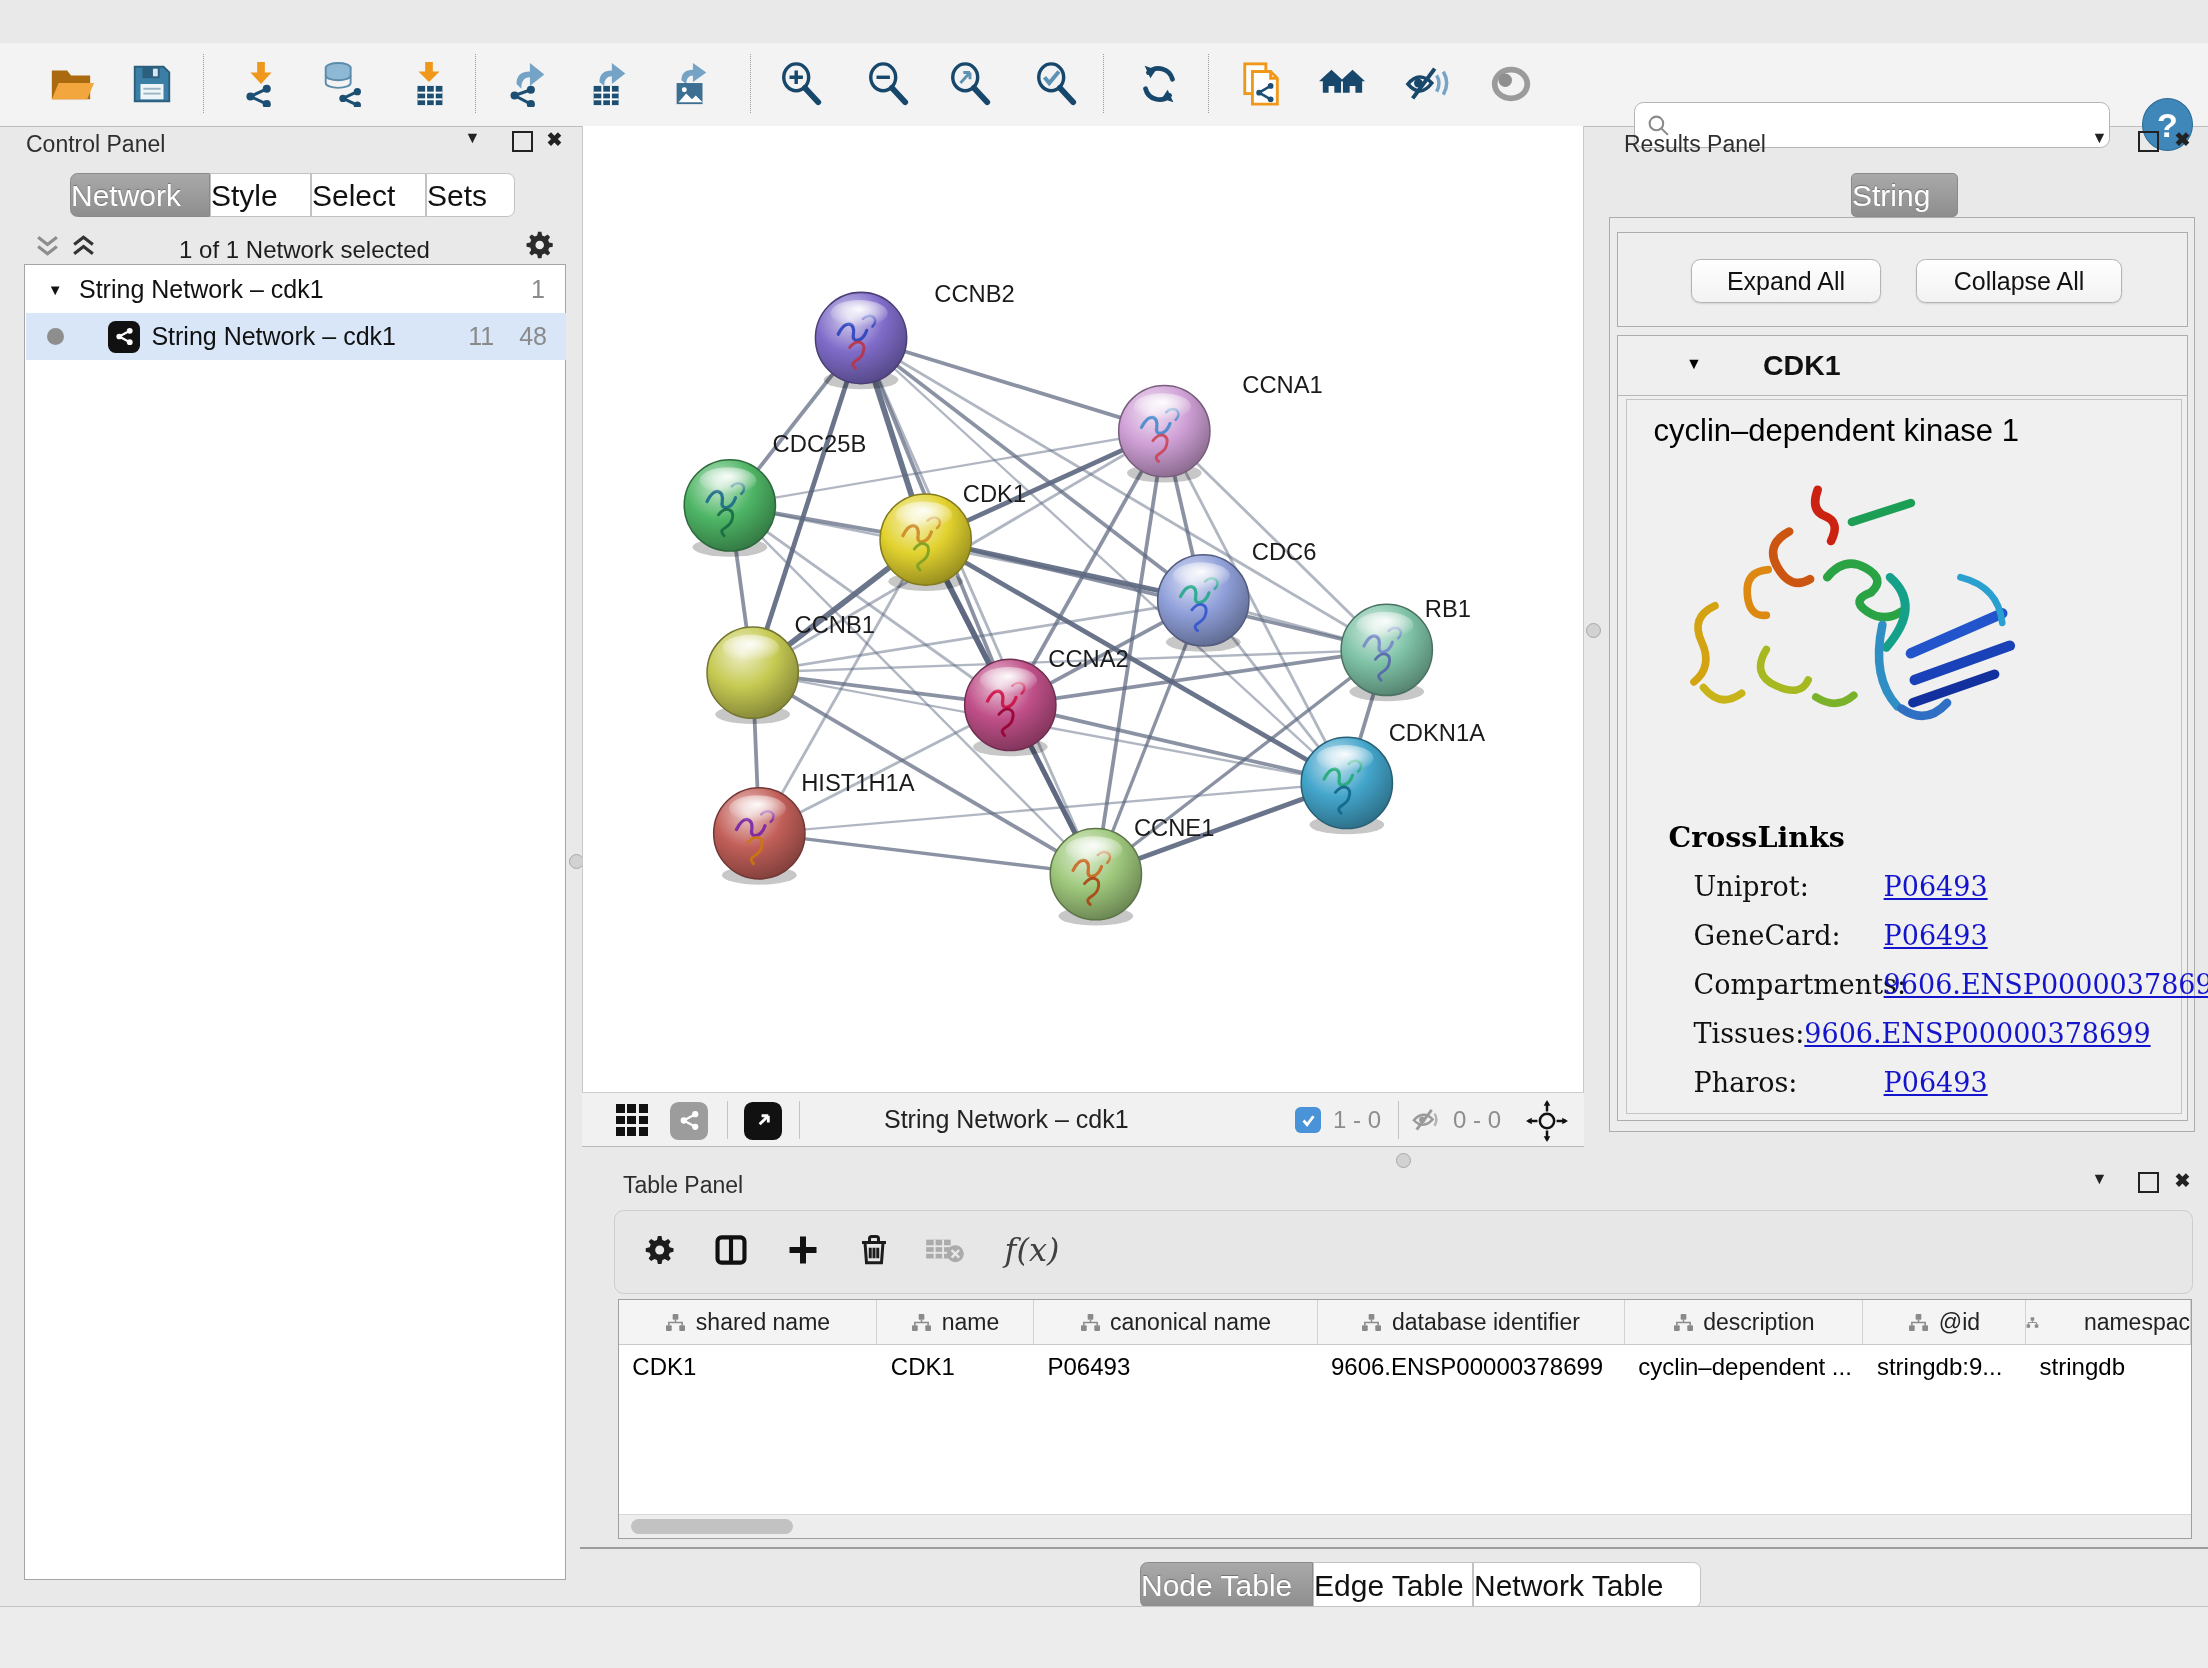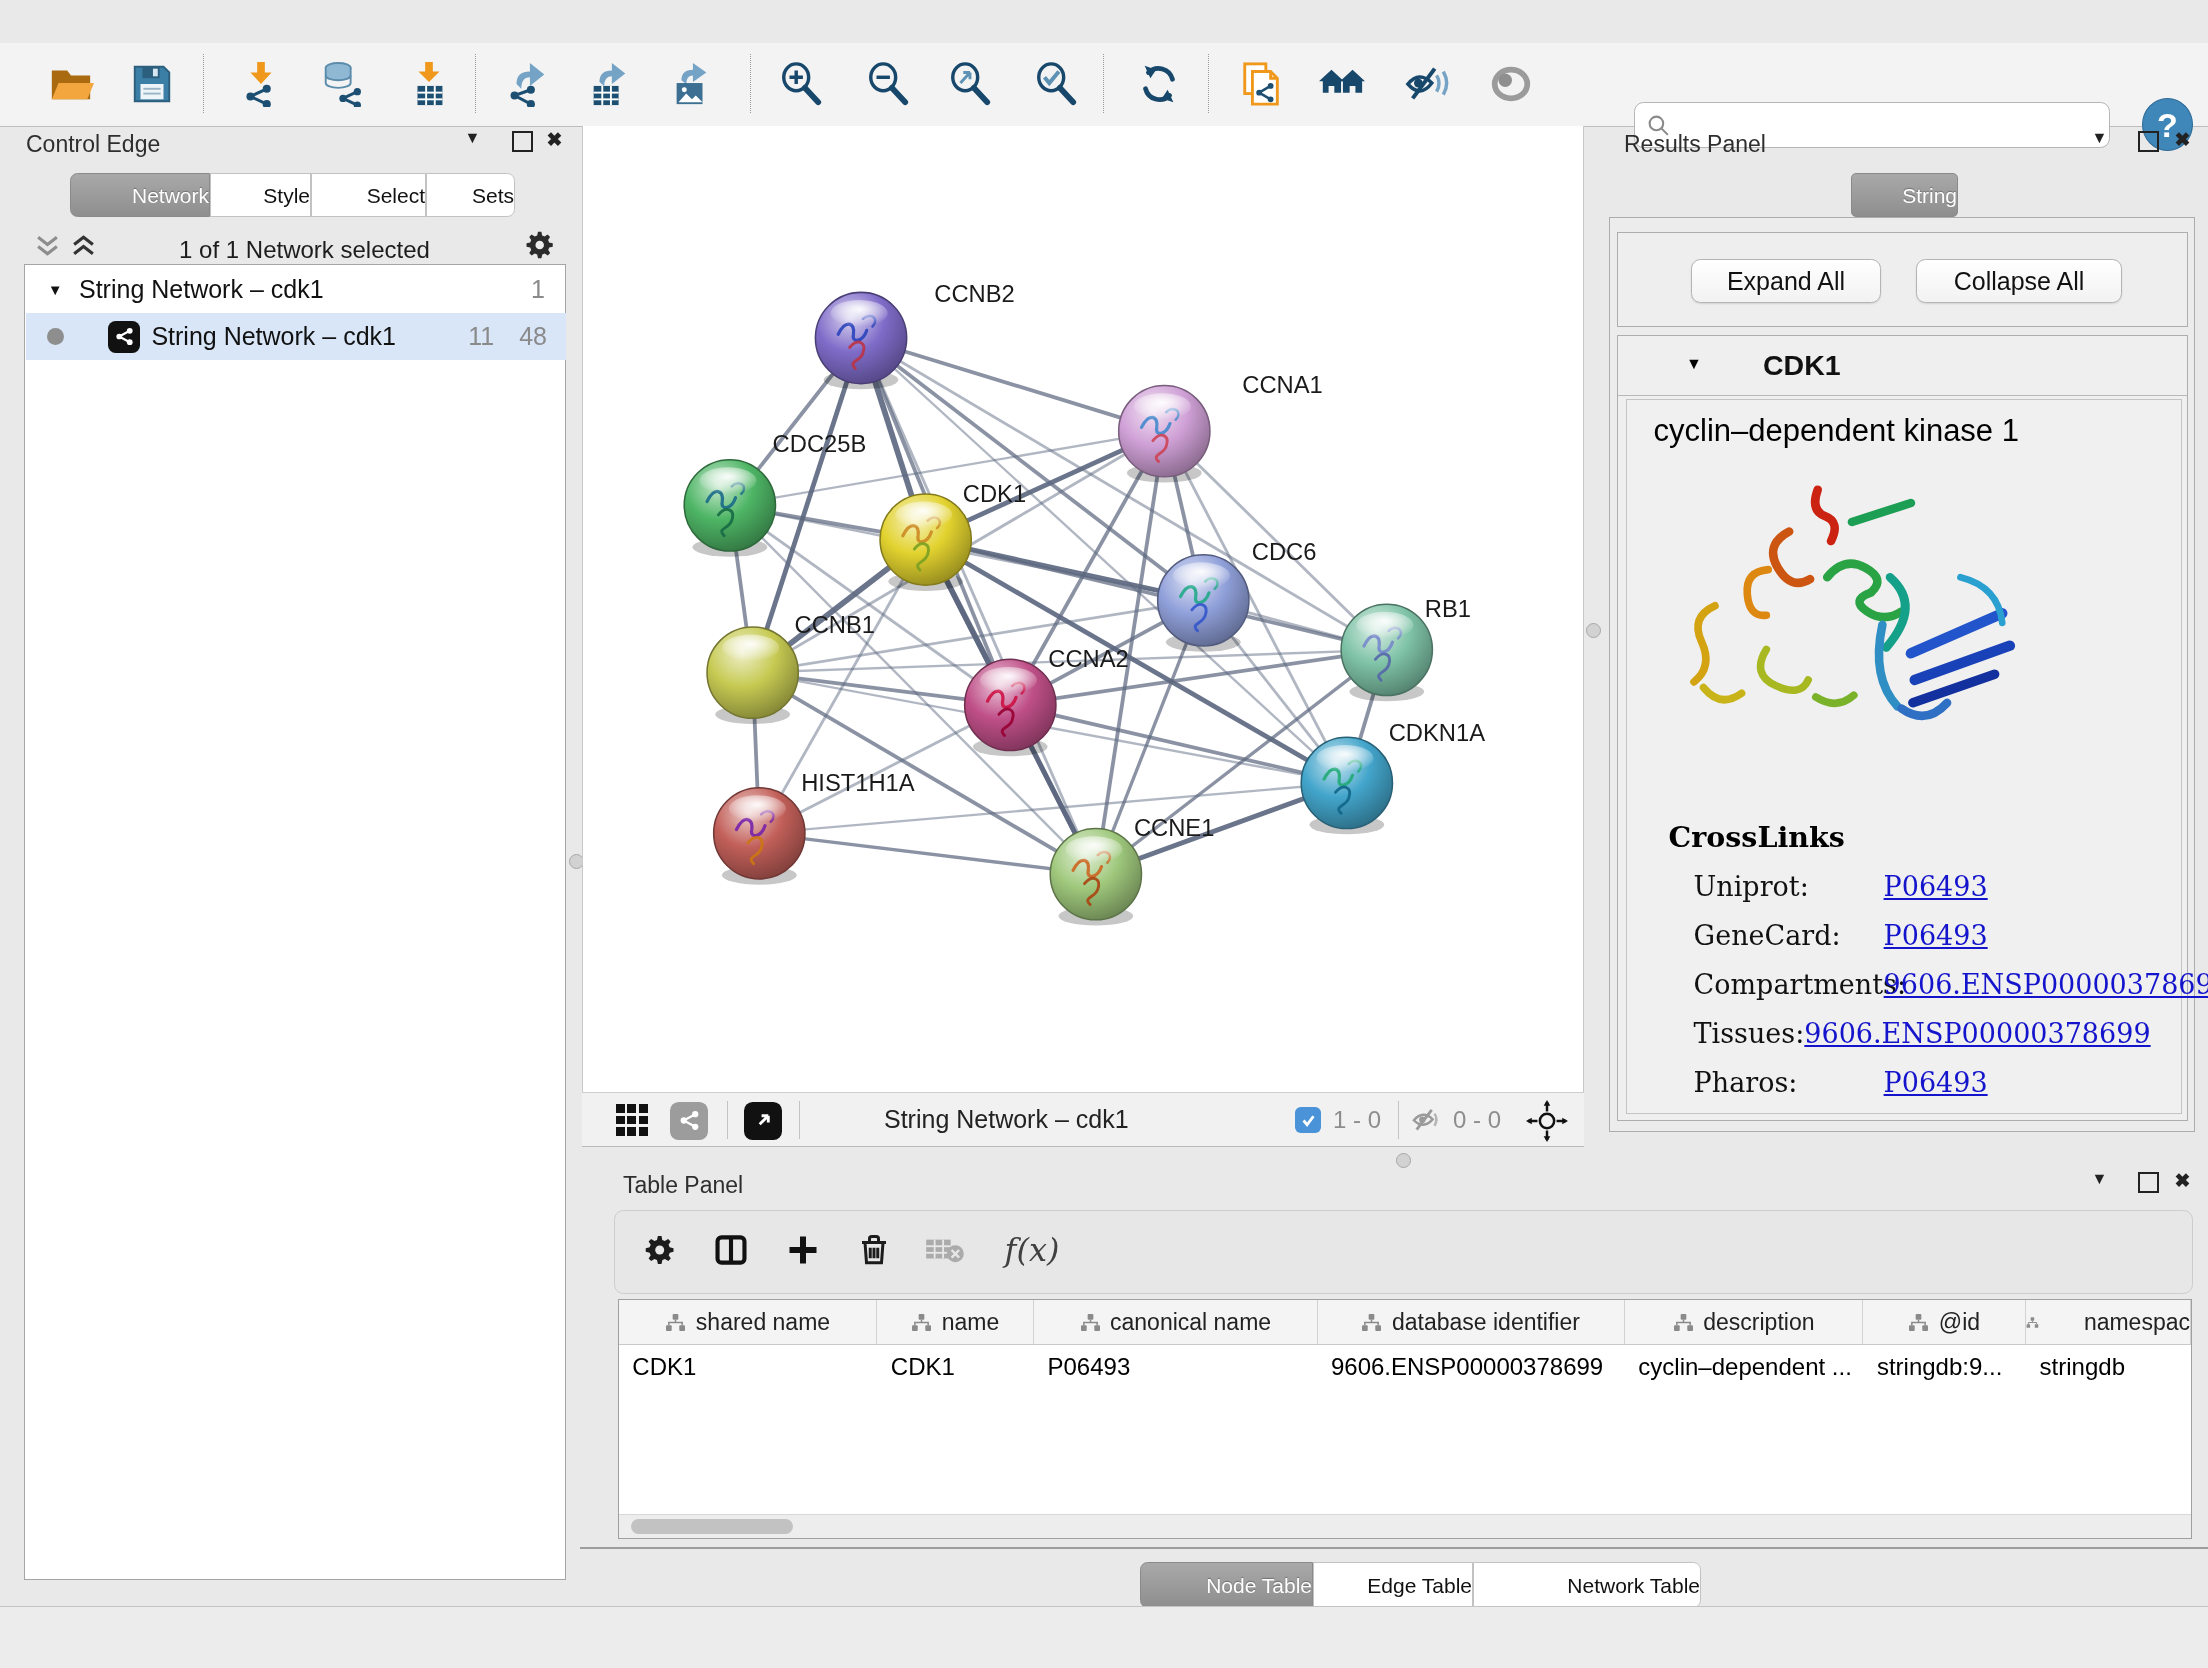--- a/index.html
+++ b/index.html
@@ -18,21 +18,21 @@
   .searchbox{left:1634px;top:59px;width:476px;height:46px;background:#fff;border:1px solid #b5b5b5;
     border-radius:9.5px;display:flex;align-items:center;padding-left:11.4px;box-sizing:border-box;}
   .searchbox input{border:none;outline:none;font-size:23px;flex:1;background:transparent;margin-left:7.6px;}
   .helpbtn{left:2142px;top:55px;width:51px;height:53px;border-radius:50%;background:#3f86b9;color:#fff;
     font-size:34px;font-weight:bold;text-align:center;line-height:53px;border:1.9px solid #2d6b96;box-sizing:border-box;}
   
   .ptitle{font-size:23px;color:#2e2e2e;}
   .winbtn{font-size:19px;color:#222;width:25px;text-align:center;cursor:pointer;}
   .sqbtn{width:17px;height:17px;border:2.4px solid #222;}
   
-  .tab{height:44px;line-height:44px;text-align:right;font-size:21px;background:#fff;color:#111;
+  .tab{height:44px;line-height:44px;text-align:left;font-size:30px;background:#fff;color:#111;
     border:1px solid #c2c2c2;box-sizing:border-box;cursor:pointer;}
   .tab.first{border-radius:7.6px 0 0 7.6px;}
   .tab.last{border-radius:0 7.6px 7.6px 0;}
   .tab.only{border-radius:5px;}
   .tab.active{background:linear-gradient(#a9a9a9,#8e8e8e);color:#fff;border-color:#8a8a8a;
     text-shadow:0 -1px 1px rgba(0,0,0,.3);}
   
   .subtxt{font-size:24px;color:#1c1c1c;}
   .treebox{background:#fff;border:1px solid #a5a5a5;box-sizing:border-box;}
   .trow{left:1px;width:540px;height:47px;display:flex;align-items:center;font-size:25px;color:#111;cursor:pointer;}
@@ -250,21 +250,21 @@
   <div class="abs searchbox">
     <svg width="25" height="25" viewBox="0 0 24 24" fill="none" stroke="#8a8a8a" stroke-width="2">
         <circle cx="10" cy="10" r="6.5"></circle>
         <line x1="15" y1="15" x2="21" y2="21"></line>
       </svg>
     <input value="" style="">
   </div>
   <div class="abs helpbtn">?</div>
 </div>
 
-<div class="abs ptitle" style="left:26px;top:131px">Control Edge</div>
+<div class="abs ptitle" style="left:26px;top:131px">Control Panel</div>
 <div class="abs winbtn" style="left:460px;top:129px;font-size:16px">▼</div>
 <div class="abs sqbtn" style="left:512px;top:131px"></div>
 <div class="abs winbtn" style="left:542px;top:128px;font-weight:bold">✖</div>
 
 <div class="abs" style="left:70px;top:173px;display:flex">
   <div class="tab first active" style="width:140px">Network</div>
   <div class="tab" style="width:101px">Style</div>
   <div class="tab" style="width:115px">Select</div>
   <div class="tab last" style="width:89px">Sets</div>
 </div>

